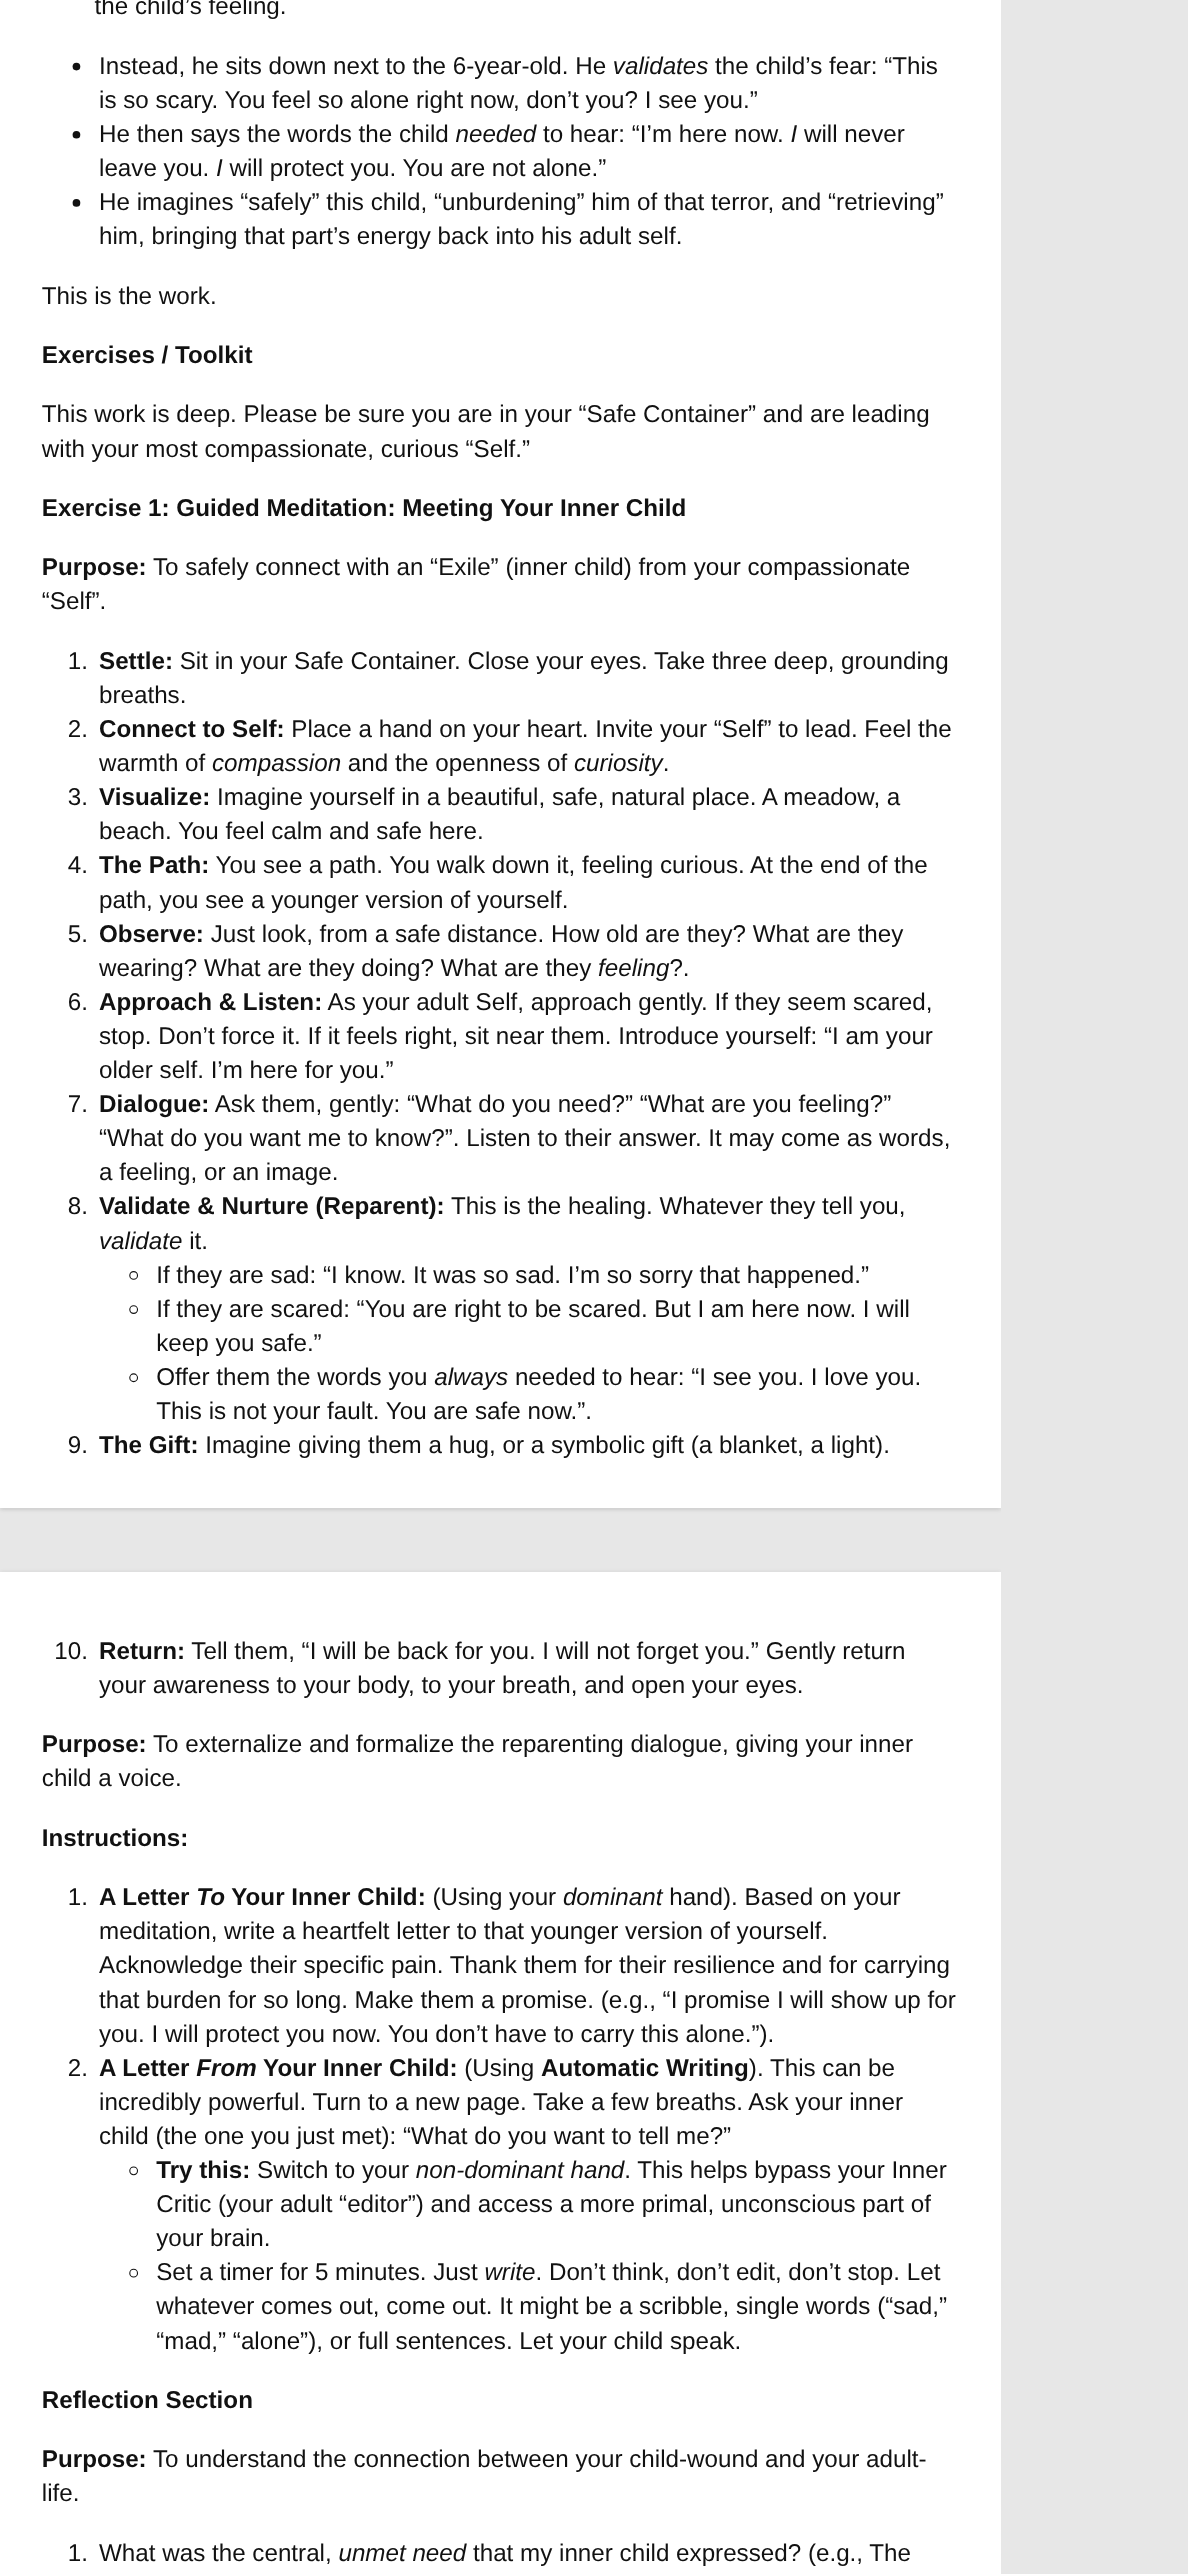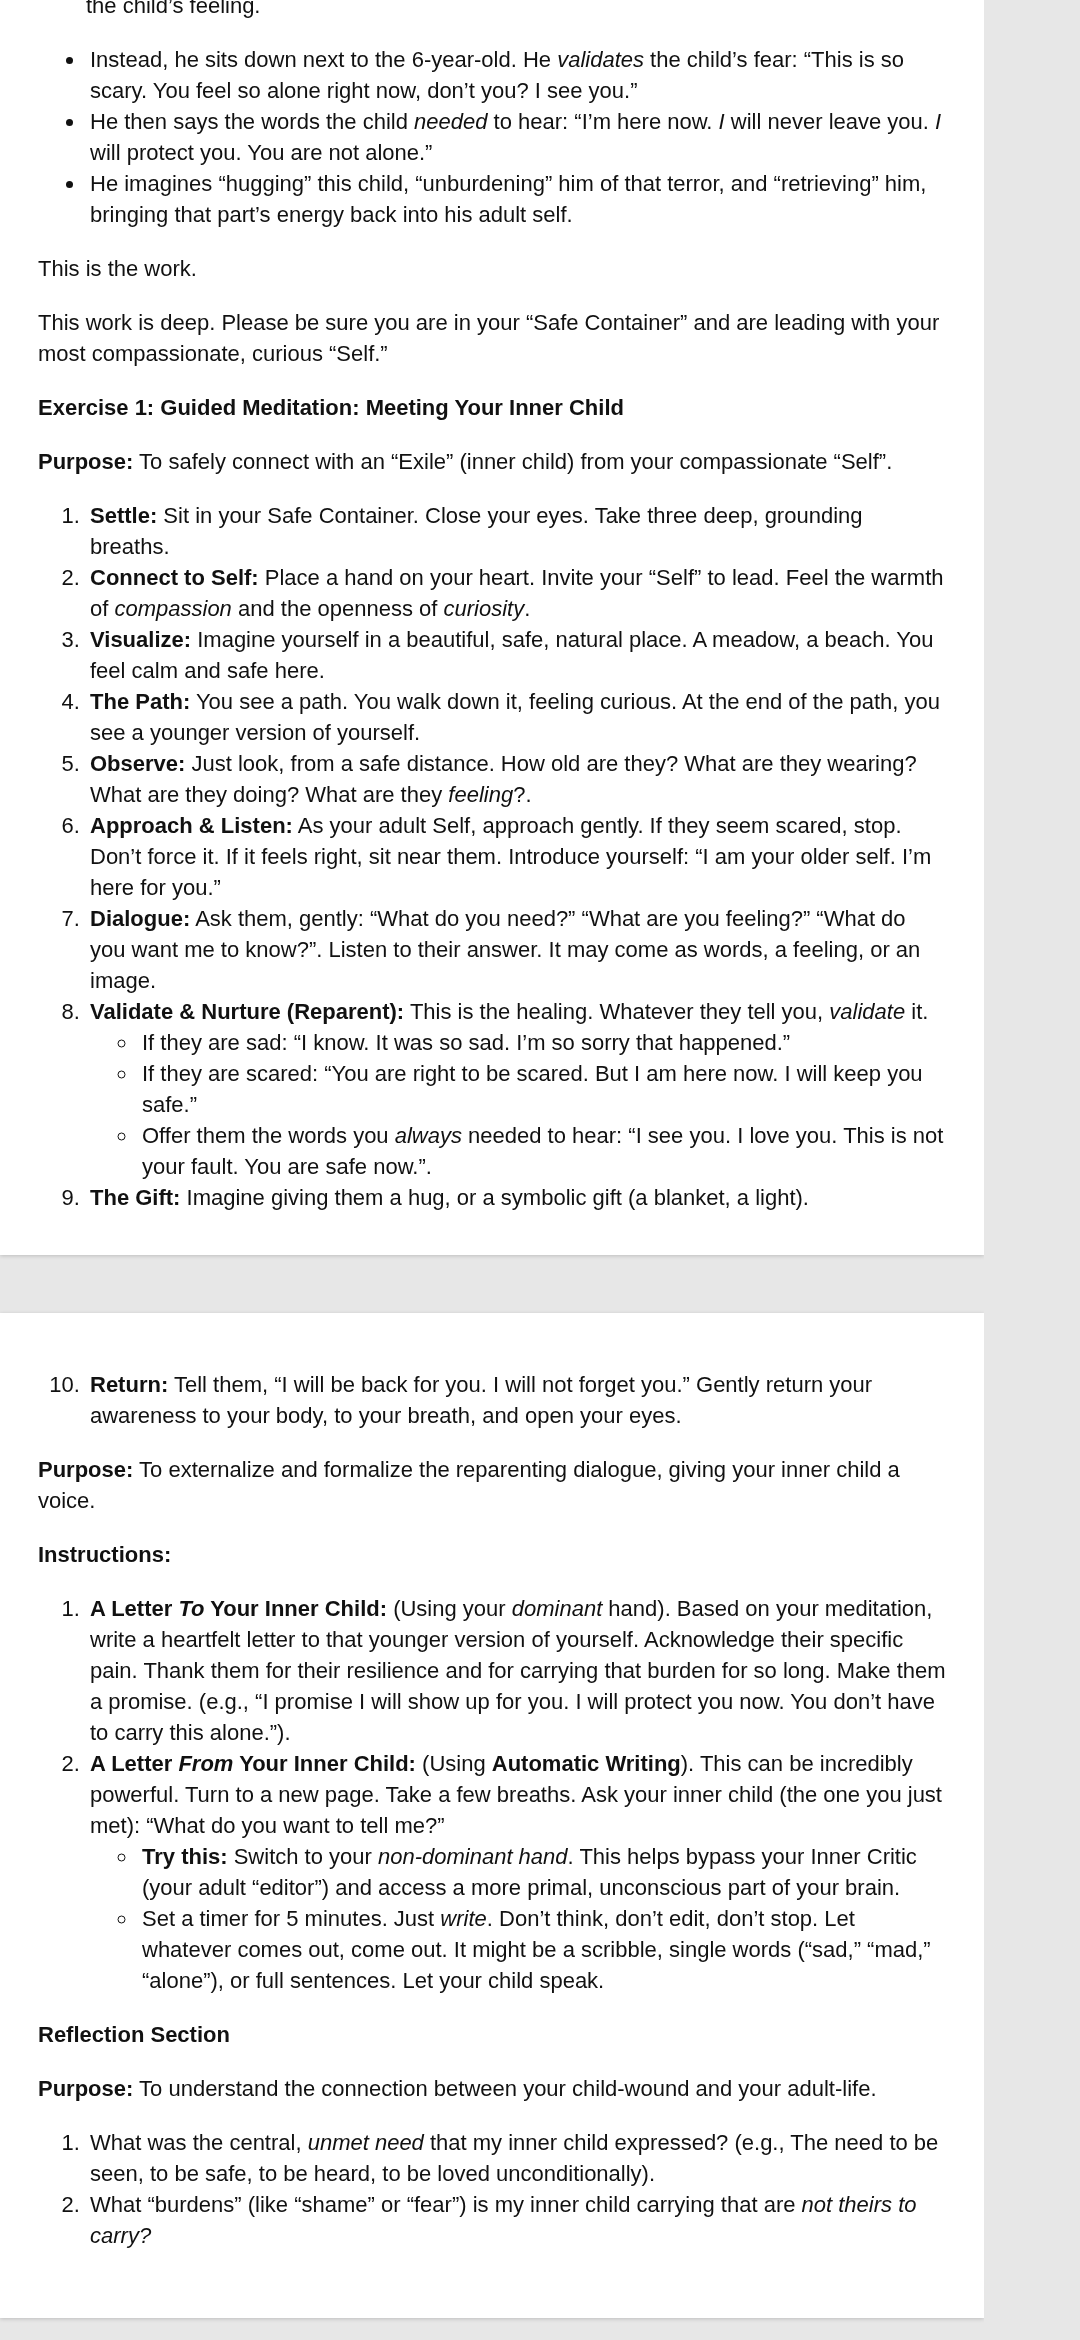--- a/index.html
+++ b/index.html
@@ -3,21 +3,21 @@
 <meta charset="utf-8">
 <style>
   * { box-sizing: border-box; }
   html, body { margin: 0; padding: 0; }
   body {
     background: #e7e7e7;
     font-family: "Liberation Sans", "DejaVu Sans", sans-serif;
   }
   .viewport {
     position: relative;
-    width: 984px;
+    width: 910px;
     height: 2340px;
     overflow: hidden;
     background: #e7e7e7;
   }
   .page {
     background: #ffffff;
     color: #111111;
     font-size: 22px;
     line-height: 31px;
     padding: 0 38px;
@@ -41,23 +41,24 @@
 </head>
 <body>
 
 <div class="viewport">
   <div class="page page-1">
     <div class="inner">
         <div class="para indent-1"><span class="">the child’s feeling.</span></div>
         <ul>
           <li><span class="">Instead, he sits down next to the 6-year-old. He </span><span class="seg-i">validates</span><span class=""> the child’s fear: “This is so scary. You feel so alone right now, don’t you? I see you.”</span></li>
           <li><span class="">He then says the words the child </span><span class="seg-i">needed</span><span class=""> to hear: “I’m here now. </span><span class="seg-i">I</span><span class=""> will never leave you. </span><span class="seg-i">I</span><span class=""> will protect you. You are not alone.”</span></li>
-          <li><span class="">He imagines “hugging” this child, “unburdening” him of that terror, and “retrieving” him, bringing that part’s energy back into his adult self.</span></li>
+          <li><span class="">He imagines “safely” this child, “unburdening” him of that terror, and “retrieving” him, bringing that part’s energy back into his adult self.</span></li>
         </ul>
         <div class="para"><span class="">This is the work.</span></div>
+        <div class="heading"><span class="seg-b">Exercises / Toolkit</span></div>
         <div class="para"><span class="">This work is deep. Please be sure you are in your “Safe Container” and are leading with your most compassionate, curious “Self.”</span></div>
         <div class="heading"><span class="seg-b">Exercise 1: Guided Meditation: Meeting Your Inner Child</span></div>
         <div class="para"><span class="seg-b">Purpose:</span><span class=""> To safely connect with an “Exile” (inner child) from your compassionate “Self”.</span></div>
         <ol start="1">
           <li><span class="seg-b">Settle:</span><span class=""> Sit in your Safe Container. Close your eyes. Take three deep, grounding breaths.</span></li>
           <li><span class="seg-b">Connect to Self:</span><span class=""> Place a hand on your heart. Invite your “Self” to lead. Feel the warmth of </span><span class="seg-i">compassion</span><span class=""> and the openness of </span><span class="seg-i">curiosity</span><span class="">.</span></li>
           <li><span class="seg-b">Visualize:</span><span class=""> Imagine yourself in a beautiful, safe, natural place. A meadow, a beach. You feel calm and safe here.</span></li>
           <li><span class="seg-b">The Path:</span><span class=""> You see a path. You walk down it, feeling curious. At the end of the path, you see a younger version of yourself.</span></li>
           <li><span class="seg-b">Observe:</span><span class=""> Just look, from a safe distance. How old are they? What are they wearing? What are they doing? What are they </span><span class="seg-i">feeling</span><span class="">?.</span></li>
           <li><span class="seg-b">Approach &amp; Listen:</span><span class=""> As your adult Self, approach gently. If they seem scared, stop. Don’t force it. If it feels right, sit near them. Introduce yourself: “I am your older self. I’m here for you.”</span></li>

